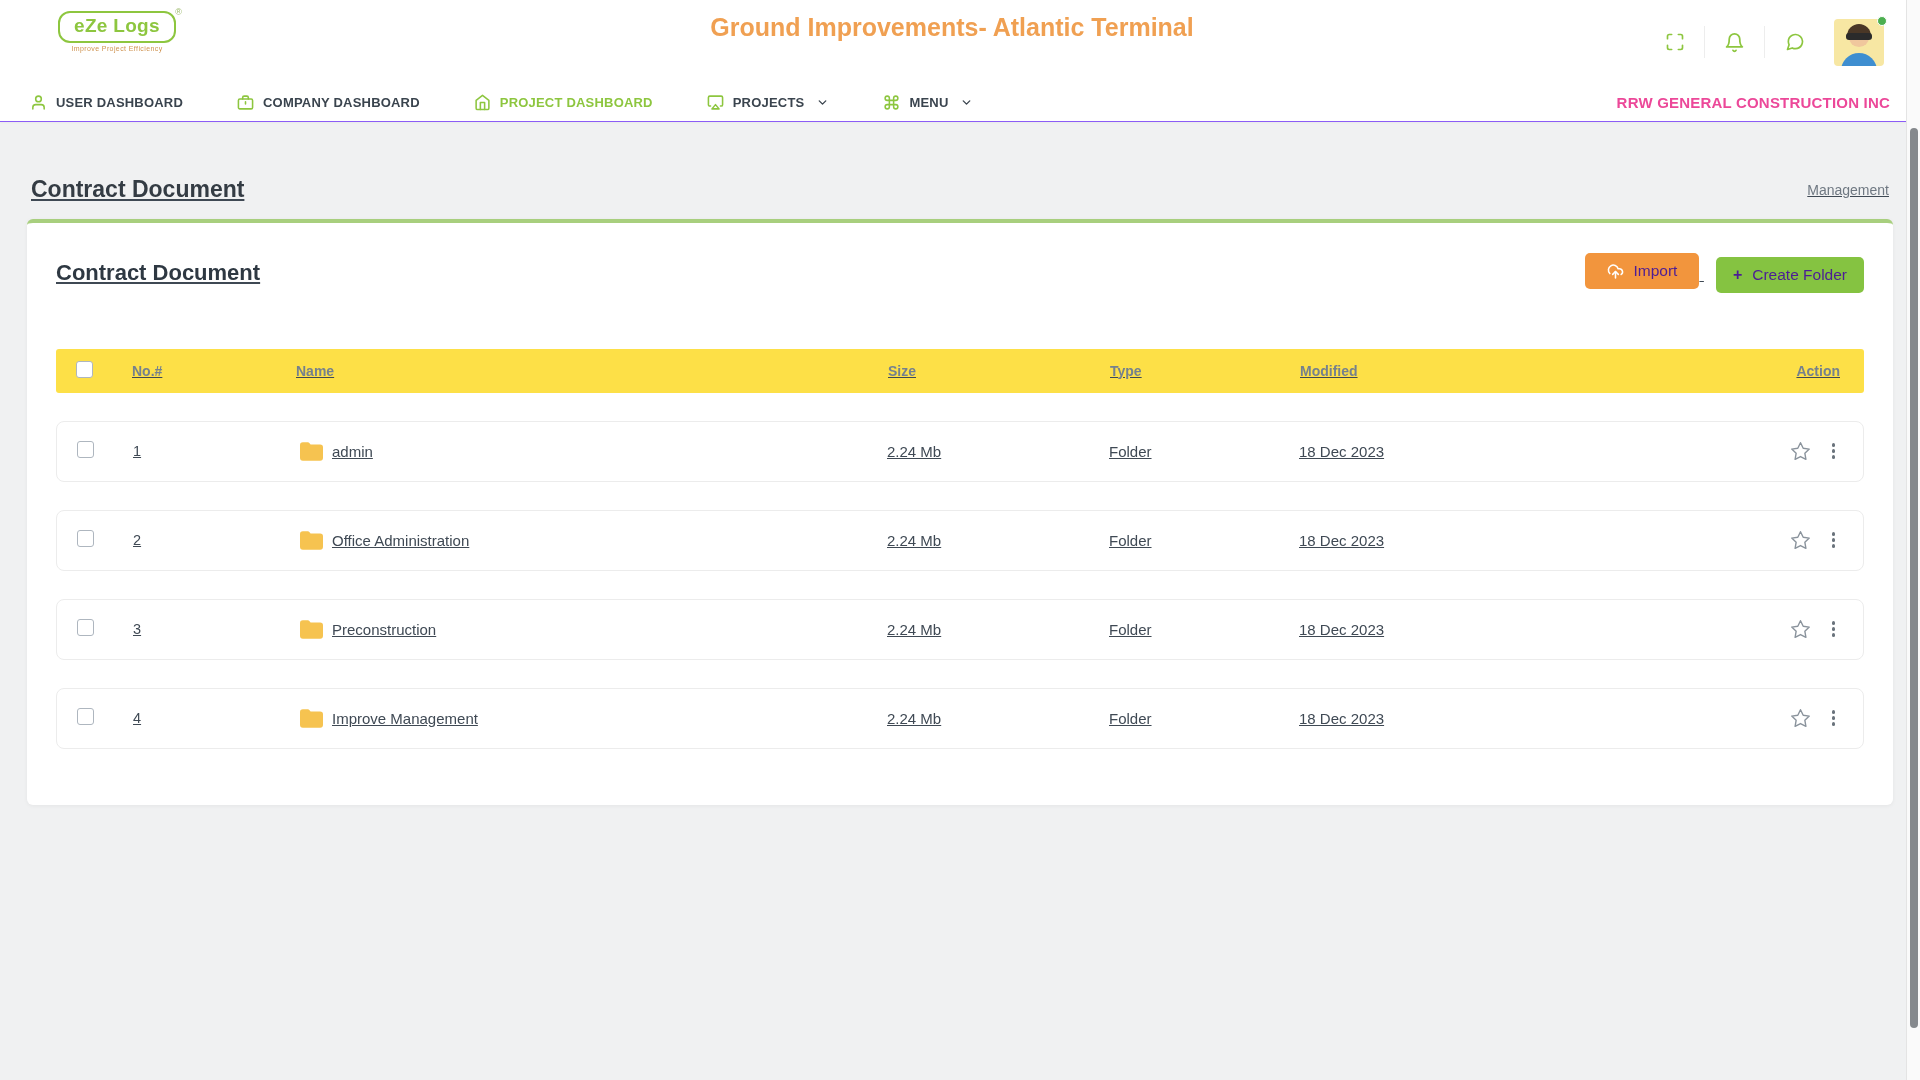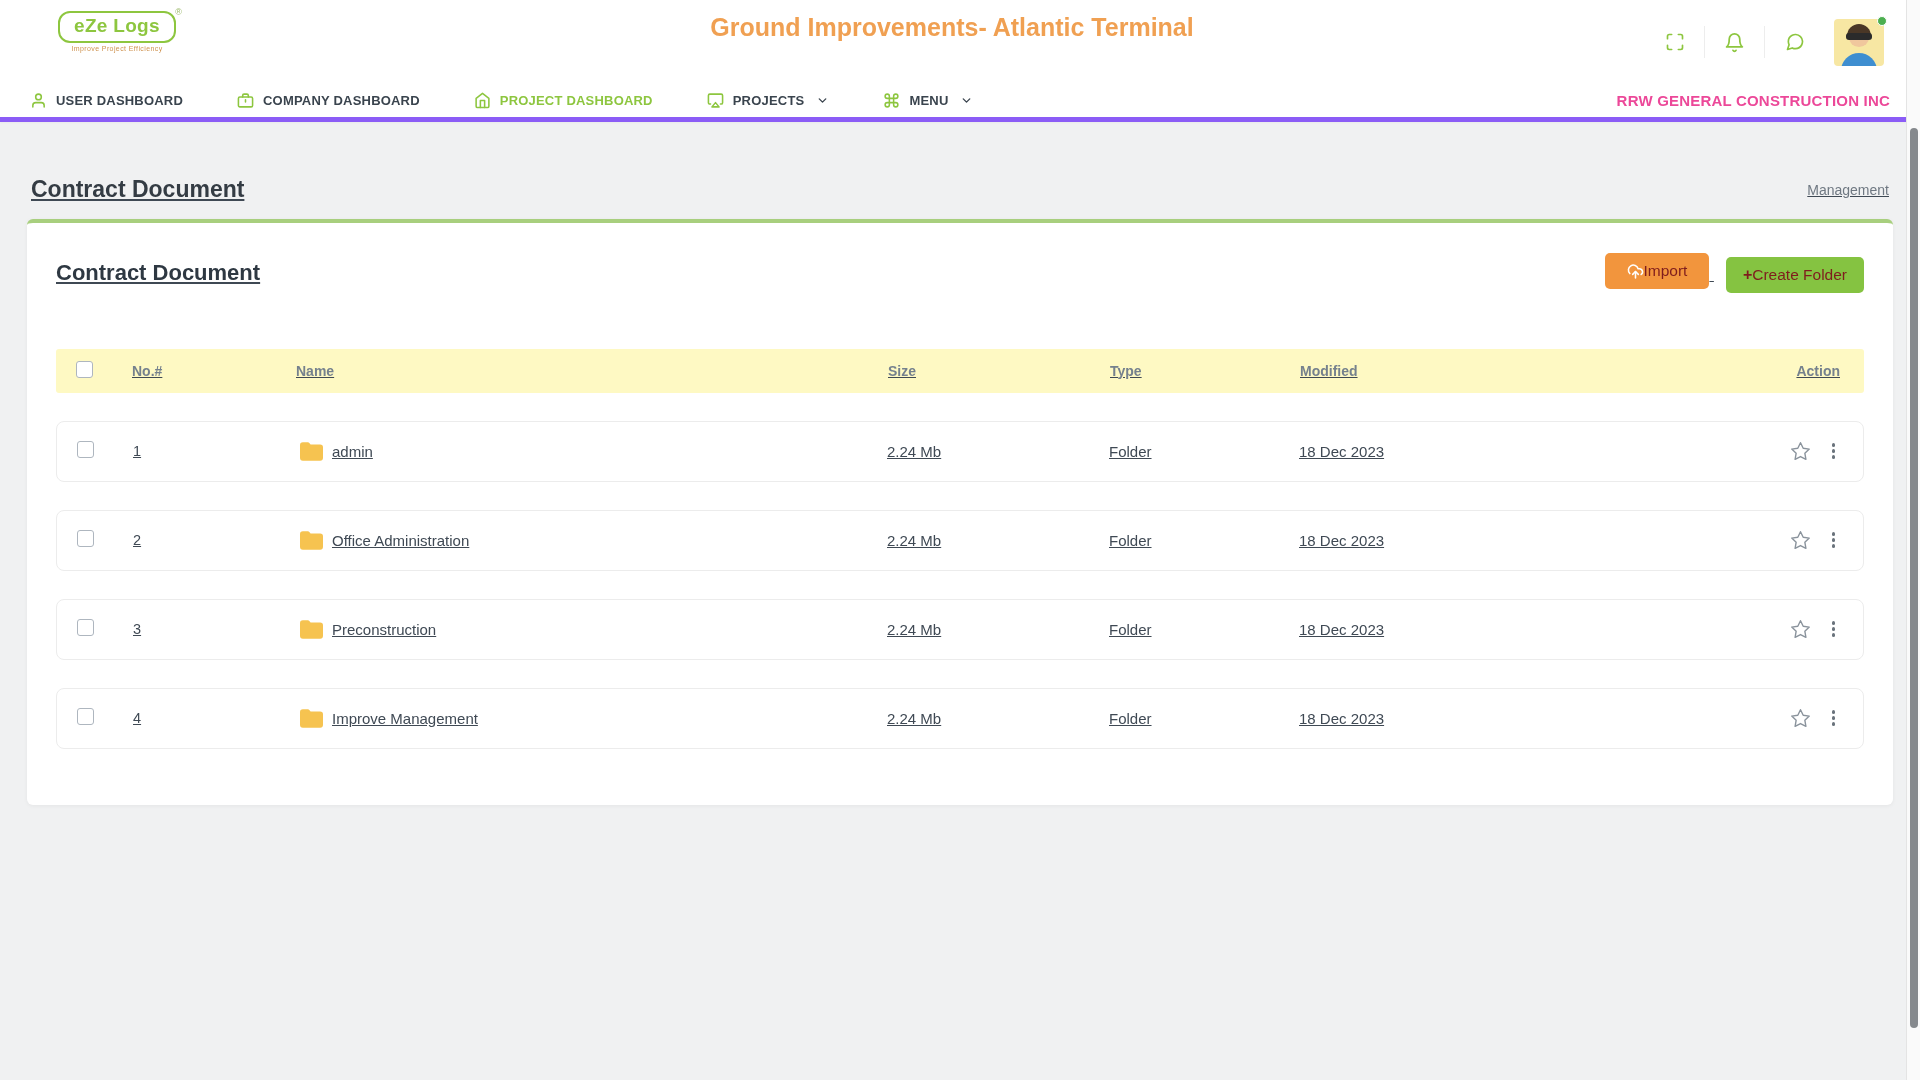--- a/index.html
+++ b/index.html
@@ -27,52 +27,52 @@
   .icon-cell { width:59px; display:flex; justify-content:center; align-items:center; cursor:pointer; }
   .vdiv { width:1px; height:32px; background:#ededed; }
   .avatar { margin-left:10px; width:50px; height:47px; border-radius:4px; background:#f7e7a3; position:relative; cursor:pointer; }
   .avatar .inner { position:absolute; inset:0; overflow:hidden; border-radius:4px; }
   .avatar .hair { position:absolute; top:5px; left:13px; width:24px; height:13px; background:#4a3726; border-radius:12px 12px 0 0; }
   .avatar .face { position:absolute; top:9px; left:15px; width:20px; height:19px; background:#f0c79d; border-radius:50%; }
   .avatar .glasses { position:absolute; top:14px; left:12px; width:26px; height:7px; background:#2b2b2b; border-radius:3px; }
   .avatar .shirt { position:absolute; bottom:-7px; left:7px; width:36px; height:20px; background:#3e8ed0; border-radius:18px 18px 0 0; }
   .status-dot { position:absolute; top:-3px; right:-3px; width:10px; height:10px; background:#4caf50; border:1.5px solid #fff; border-radius:50%; }
   
-  .navbar { height:38px; background:#fff; display:flex; align-items:center; padding:0 30px; border-bottom:5px solid #8b5cf6; box-shadow:0 1px 2px rgba(0,0,0,.03); }
+  .navbar { height:38px; background:#fff; display:flex; align-items:center; padding:0 30px; border-bottom:1px solid #8b5cf6; box-shadow:0 1px 2px rgba(0,0,0,.03); }
   .nav-item { display:flex; align-items:center; gap:9px; margin-right:54px; cursor:pointer; }
   .nav-label { font-size:13px; font-weight:700; color:#3a444e; letter-spacing:.2px; }
   .nav-item.active .nav-label { color:#8dc63f; }
   .chev { margin-left:3px; display:flex; }
   .company-name { margin-left:auto; font-size:15px; font-weight:700; color:#ec4899; letter-spacing:.2px; }
   
   .content { padding:6px 27px;text-decoration:underline; }
   .page-head { display:flex; justify-content:space-between; align-items:center; padding:48px 4px 16px; }
   .page-title { font-size:23px; font-weight:700; color:#343c44; margin:0; }
   .breadcrumb { font-size:14px; color:#6f7882; cursor:pointer; }
   .card {
     background:#fff; border-radius:6px; border-top:4px solid #a8cf7e;
     box-shadow:0 1px 4px rgba(0,0,0,.05);
     padding:30px 29px 56px;
   }
   .card-head { display:flex; justify-content:space-between; align-items:center; margin-bottom:56px; }
   .panel-title { font-size:22px; font-weight:700; color:#2e3842; margin:0; }
-  .btn { display:inline-flex; align-items:center; gap:0; border:none; border-radius:5px;
-         font-family:"Liberation Sans",sans-serif; font-size:15.5px; color:#7f1d1d;
+  .btn { display:inline-flex; align-items:center; gap:10px; border:none; border-radius:5px;
+         font-family:"Liberation Sans",sans-serif; font-size:15.5px; color:#4c1d95;
          padding:9px 22px; cursor:pointer; }
   .btn-import { background:#f2953d; }
   .btn-create { background:#85c341; margin-left:12px; padding:9px 17px; }
   .plus-glyph { font-weight:800; font-size:16px; line-height:1; }
   
   .thead, .trow {
     display:grid;
     grid-template-columns:56px 164px 1fr 222px 190px 400px 140px;
     align-items:center;
     padding:0 24px 0 20px;
   }
-  .thead { height:44px; background:#fef9c3; border-radius:3px; font-size:14px; font-weight:700; color:#75818d; }
+  .thead { height:44px; background:#fde047; border-radius:3px; font-size:14px; font-weight:700; color:#75818d; }
   .trow { height:61px; border:1px solid #ececec; border-radius:8px; margin-top:28px; font-size:15px; color:#3f4954; background:#fff; cursor:pointer; }
   .trow:first-of-type { margin-top:29px; }
   .c-no { font-size:14.5px; }
   .c-name { display:flex; align-items:center; gap:6px; }
   .c-action { display:flex; justify-content:flex-end; align-items:center; gap:17px; }
   .cb { appearance:none; -webkit-appearance:none; width:17px; height:17px; border:1.6px solid #aeb6bf; border-radius:3px; background:#fff; margin:0; cursor:pointer; }
   .star-btn, .kebab { cursor:pointer; display:flex; align-items:center; }
   .kebab { flex-direction:column; gap:2.5px; padding:2px 4px; }
   .kebab i { width:3.5px; height:3.5px; border-radius:50%; background:#6a737c; }
   

